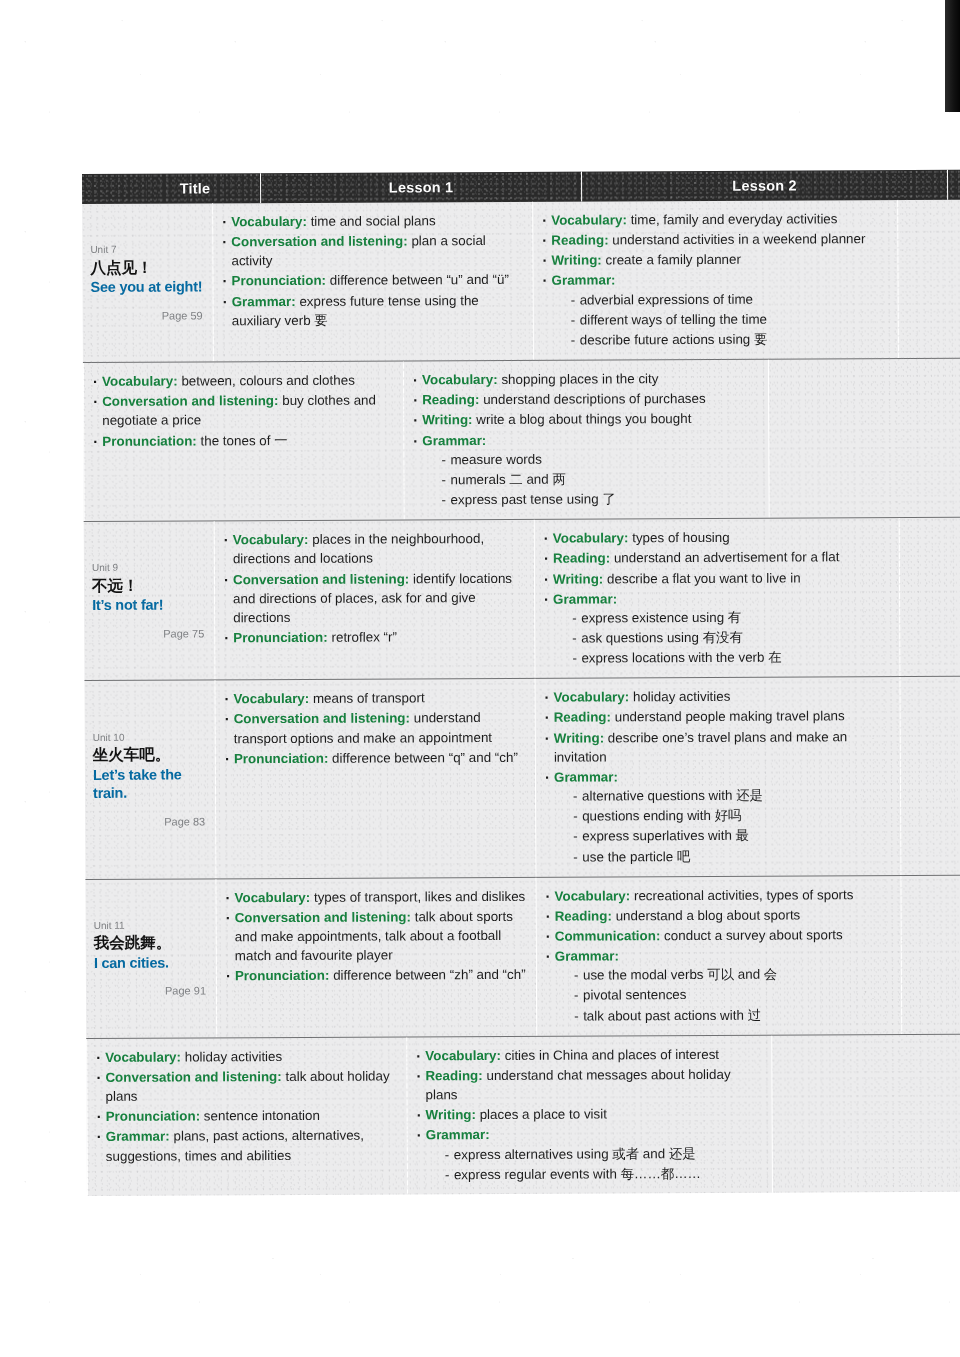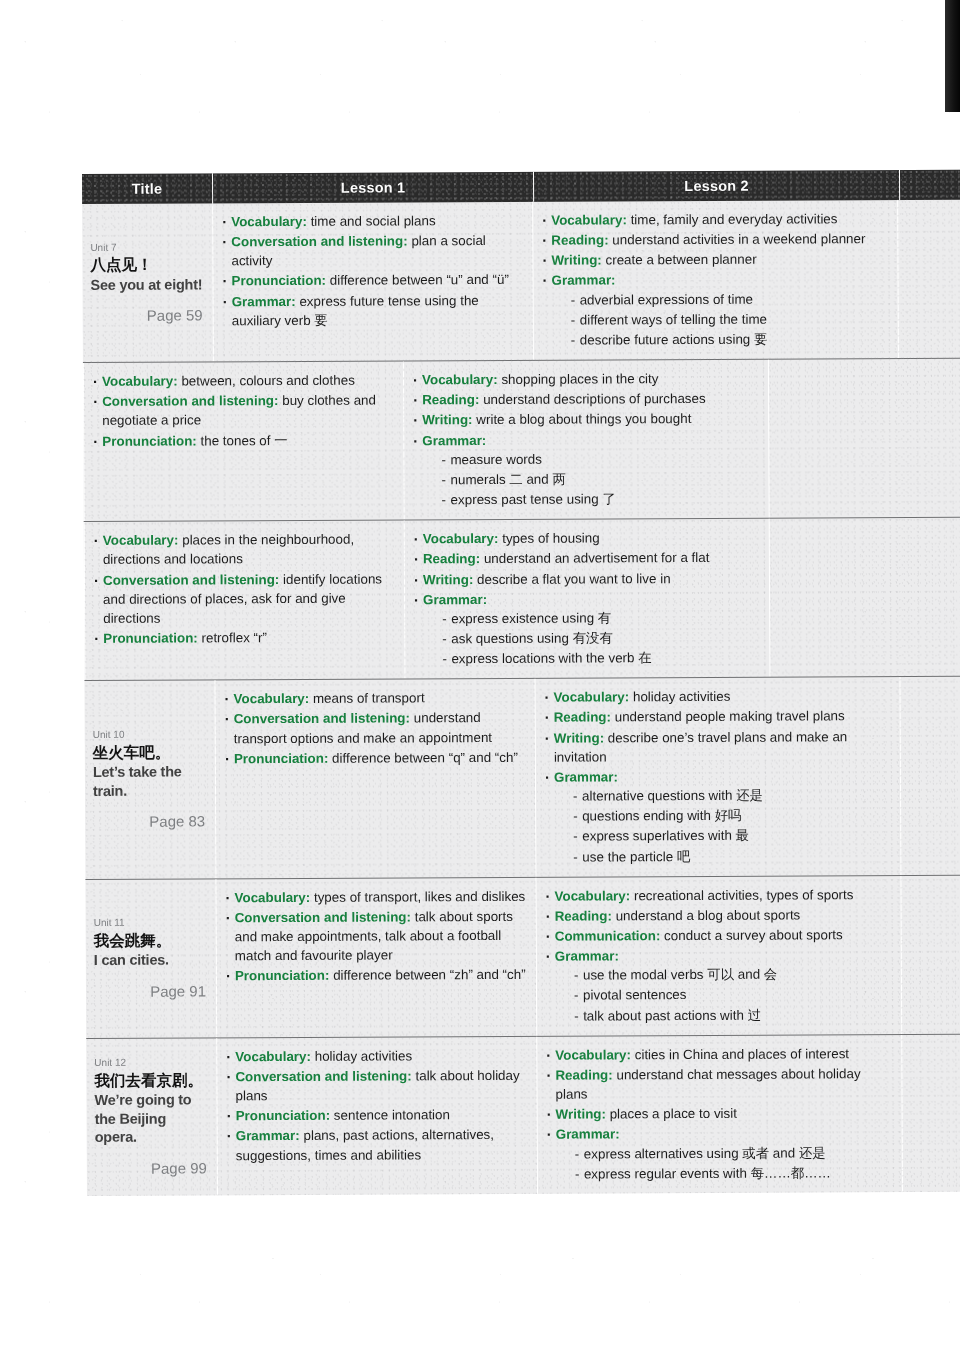--- a/index.html
+++ b/index.html
@@ -68,21 +68,21 @@
   }
 
   .t-row {
     display: flex;
     align-items: stretch;
     position: relative;
   }
   .t-row + .t-row { border-top: 1.1px solid #6f7072; }
 
   
-  .col-title  { width: 130px;  flex: 0 0 130px; }
+  .col-title  { width: 130px;  flex: 0 0 130px; padding-left: 48px; }
   .col-l1     { width: 320px;  flex: 0 0 320px; }
   .col-l2     { width: 365px;  flex: 0 0 365px; }
   .col-extra  { width: 63px;   flex: 0 0 63px;  }
 
   
   .col-l1, .col-l2, .col-extra { border-left: 1.4px solid #ffffff; }
 
   
   #table-head {
     background: #2a2a2a;
@@ -123,26 +123,26 @@
     font-weight: bold;
     font-size: 15.5px;
     line-height: 1.32;
     color: #111;
     font-family: "DejaVu Sans", "Liberation Sans", sans-serif;
   }
   .unit-en {
     font-weight: bold;
     font-size: 14.5px;
     line-height: 1.28;
-    color: #404040;
+    color: #0369a1;
     letter-spacing: -.25px;
   }
   .unit-page {
     color: #7d7f82;
-    font-size: 15px;
+    font-size: 11px;
     text-align: right;
     margin-top: 12px;
     line-height: 1.3;
   }
 
   
   .lessoncell {
     padding: 9px 8px 9px 9px;
     box-sizing: border-box;
     font-size: 13.4px;
@@ -219,21 +219,21 @@
             <li class="item"><span class="lbl">Vocabulary:</span><span> time and social plans</span></li>
             <li class="item"><span class="lbl">Conversation and listening:</span><span> plan a social activity</span></li>
             <li class="item"><span class="lbl">Pronunciation:</span><span> difference between “u” and “ü”</span></li>
             <li class="item"><span class="lbl">Grammar:</span><span> express future tense using the auxiliary verb 要</span></li>
           </ul>
         </div>
         <div class="lessoncell col-l2">
           <ul>
             <li class="item"><span class="lbl">Vocabulary:</span><span> time, family and everyday activities</span></li>
             <li class="item"><span class="lbl">Reading:</span><span> understand activities in a weekend planner</span></li>
-            <li class="item"><span class="lbl">Writing:</span><span> create a between planner</span></li>
+            <li class="item"><span class="lbl">Writing:</span><span> create a family planner</span></li>
             <li class="item"><span class="lbl">Grammar:</span><ul class="subitems">
                 <li>adverbial expressions of time</li>
                 <li>different ways of telling the time</li>
                 <li>describe future actions using 要</li>
               </ul></li>
           </ul>
         </div>
         <div class="emptycell col-extra"></div>
       </div>
       <div class="t-row">
@@ -252,20 +252,26 @@
             <li class="item"><span class="lbl">Grammar:</span><ul class="subitems">
                 <li>measure words</li>
                 <li>numerals 二 and 两</li>
                 <li>express past tense using 了</li>
               </ul></li>
           </ul>
         </div>
         <div class="emptycell col-extra"></div>
       </div>
       <div class="t-row">
+        <div class="titlecell col-title">
+          <div class="unit-no">Unit 9</div>
+          <div class="unit-cn">不远！</div>
+          <div class="unit-en">It’s not far!</div>
+          <div class="unit-page">Page 75</div>
+        </div>
         <div class="lessoncell col-l1">
           <ul>
             <li class="item"><span class="lbl">Vocabulary:</span><span> places in the neighbourhood, directions and locations</span></li>
             <li class="item"><span class="lbl">Conversation and listening:</span><span> identify locations and directions of places, ask for and give directions</span></li>
             <li class="item"><span class="lbl">Pronunciation:</span><span> retroflex “r”</span></li>
           </ul>
         </div>
         <div class="lessoncell col-l2">
           <ul>
             <li class="item"><span class="lbl">Vocabulary:</span><span> types of housing</span></li>
@@ -331,26 +337,20 @@
             <li class="item"><span class="lbl">Grammar:</span><ul class="subitems">
                 <li>use the modal verbs 可以 and 会</li>
                 <li>pivotal sentences</li>
                 <li>talk about past actions with 过</li>
               </ul></li>
           </ul>
         </div>
         <div class="emptycell col-extra"></div>
       </div>
       <div class="t-row">
-        <div class="titlecell col-title">
-          <div class="unit-no">Unit 12</div>
-          <div class="unit-cn">我们去看京剧。</div>
-          <div class="unit-en">We’re going to the Beijing opera.</div>
-          <div class="unit-page">Page 99</div>
-        </div>
         <div class="lessoncell col-l1">
           <ul>
             <li class="item"><span class="lbl">Vocabulary:</span><span> holiday activities</span></li>
             <li class="item"><span class="lbl">Conversation and listening:</span><span> talk about holiday plans</span></li>
             <li class="item"><span class="lbl">Pronunciation:</span><span> sentence intonation</span></li>
             <li class="item"><span class="lbl">Grammar:</span><span> plans, past actions, alternatives, suggestions, times and abilities</span></li>
           </ul>
         </div>
         <div class="lessoncell col-l2">
           <ul>

